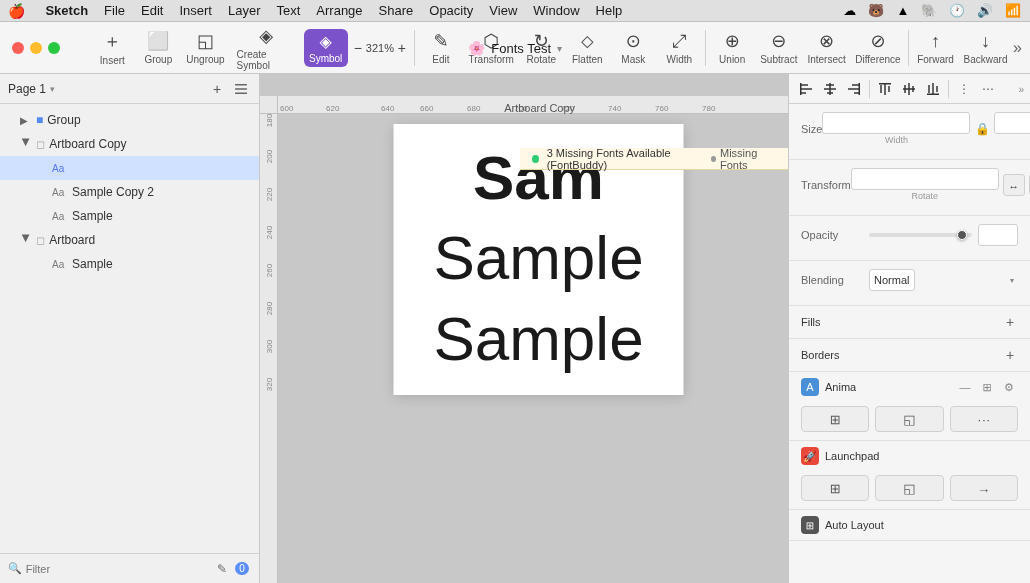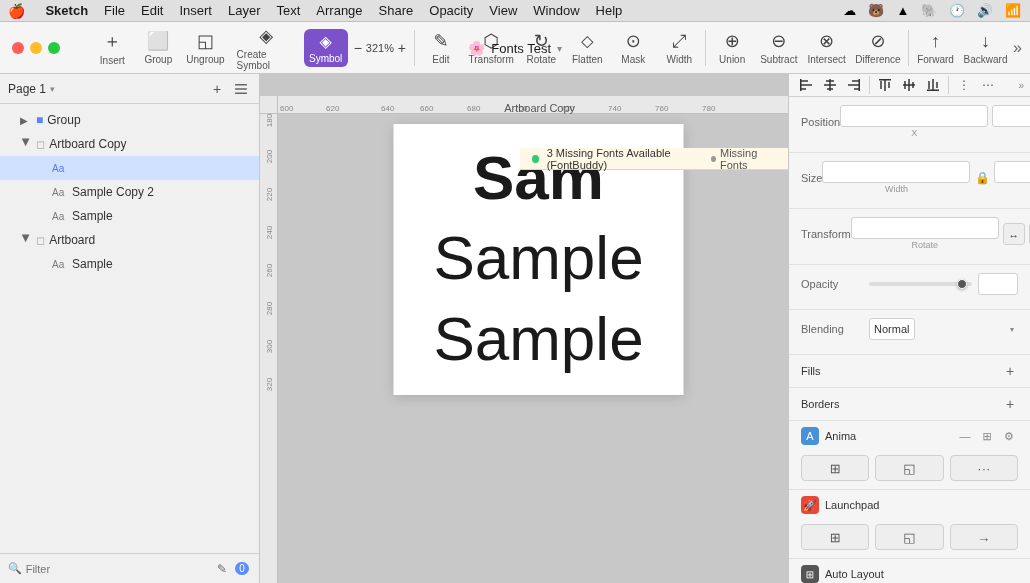--- a/index.html
+++ b/index.html
@@ -498,35 +498,20 @@
           </svg>
       </div>
       <div class="align-divider"></div>
       <div class="align-btn">⋮</div>
       <div class="align-btn">⋯</div>
       <div class="align-toolbar-more">
         <span style="font-size:10px;color:#888;">»</span>
       </div>
     </div>
 
-    <div class="inspector-section">
-      <div class="inspector-row">
-        <span class="inspector-label">Position</span>
-        <div class="inspector-field">
-          <div style="flex:1;">
-            <input class="inspector-input" type="text" value="" style="">
-            <div class="inspector-input-label">X</div>
-          </div>
-          <div style="flex:1;">
-            <input class="inspector-input" type="text" value="" style="">
-            <div class="inspector-input-label">Y</div>
-          </div>
-        </div>
-      </div>
-    </div>
 
     <div class="inspector-section">
       <div class="inspector-row">
         <span class="inspector-label">Size</span>
         <div class="inspector-field">
           <div style="flex:1;">
             <input class="inspector-input" type="text" value="" style="">
             <div class="inspector-input-label">Width</div>
           </div>
           <div class="size-lock" style="padding-top:0;">🔒</div>

